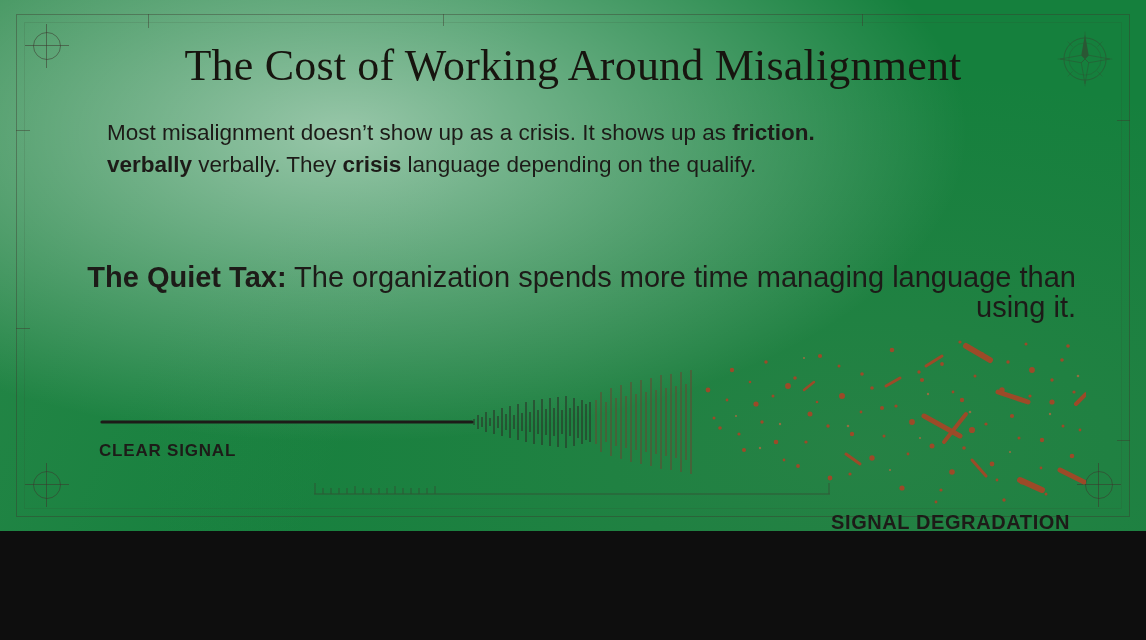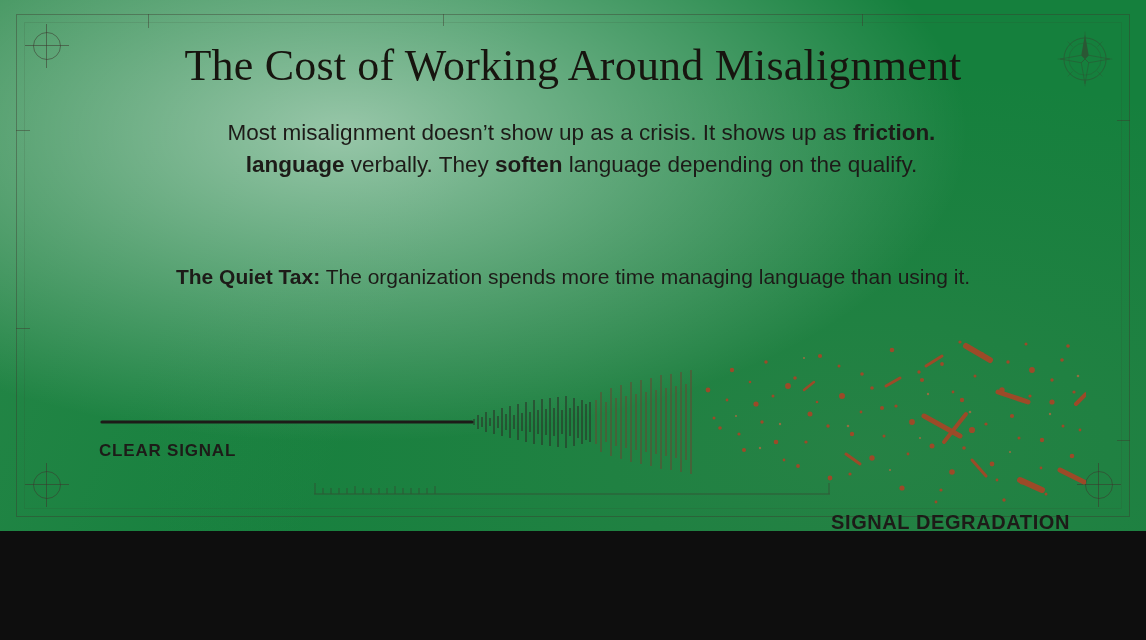--- a/index.html
+++ b/index.html
@@ -91,33 +91,32 @@
     font-size: 44px;
     letter-spacing: 0.2px;
     color: #17150f;
     z-index: 4;
   }
   .body-copy {
     position: absolute;
     left: 107px;
     right: 90px;
     top: 117px;
-    text-align: center;
     font-size: 22.5px;
     line-height: 32px;
     color: #1d1b18;
     z-index: 4;
   }
   .quiet-tax {
     position: absolute;
     left: 70px;
     right: 70px;
     top: 262px;
-    text-align: center;
-    font-size: 21px;
+    text-align: right;
+    font-size: 29px;
     line-height: 30px;
     z-index: 4;
   }
   b { font-weight: bold; }
 
   .viz {
     position: absolute;
     left: 60px;
     top: 330px;
     width: 1026px;
@@ -218,21 +217,21 @@
     </g>
   </svg>
 
   <div class="title">The Cost of Working Around Misalignment</div>
 
   <div class="body-copy">
     <div>
       <span>Most misalignment doesn’t show up as a crisis. It shows up as </span><b>friction.</b>
     </div>
     <div>
-      <b>language</b><span> verbally. They </span><b>soften</b><span> language depending on the qualify.</span>
+      <b>verbally</b><span> verbally. They </span><b>crisis</b><span> language depending on the qualify.</span>
     </div>
   </div>
 
   <div class="quiet-tax">
     <b>The Quiet Tax:</b><span> The organization spends more time managing language than using it.</span>
   </div>
 
   <svg class="viz" viewBox="0 0 1026 200">
 
     <line x1="42" y1="92" x2="412" y2="92" stroke="#1d1b18" stroke-width="3.2" stroke-linecap="round"></line>

